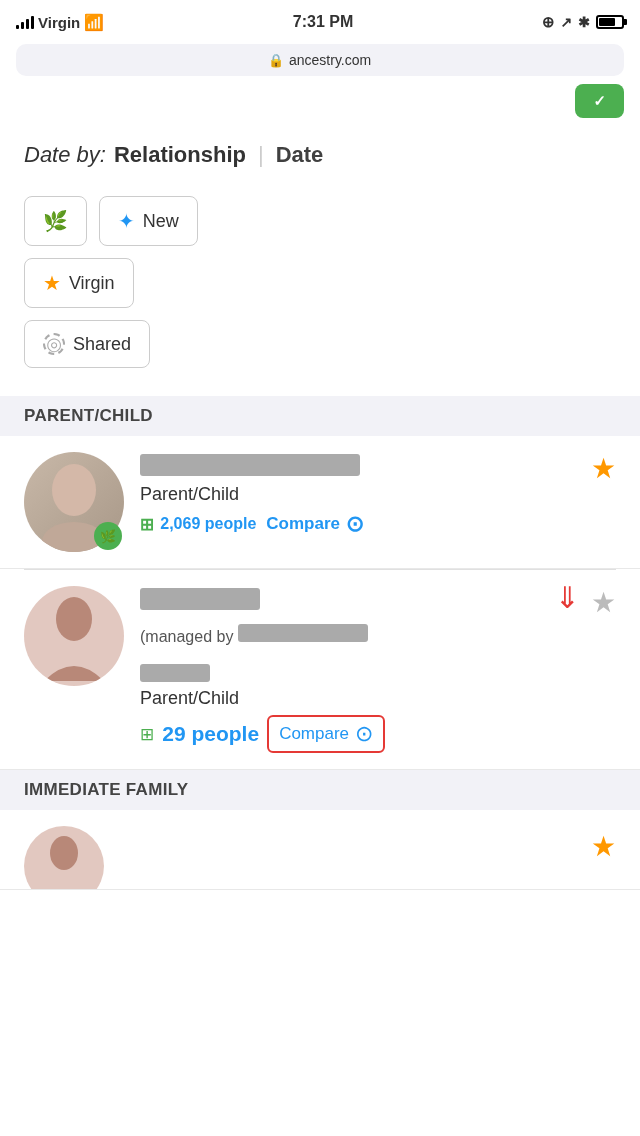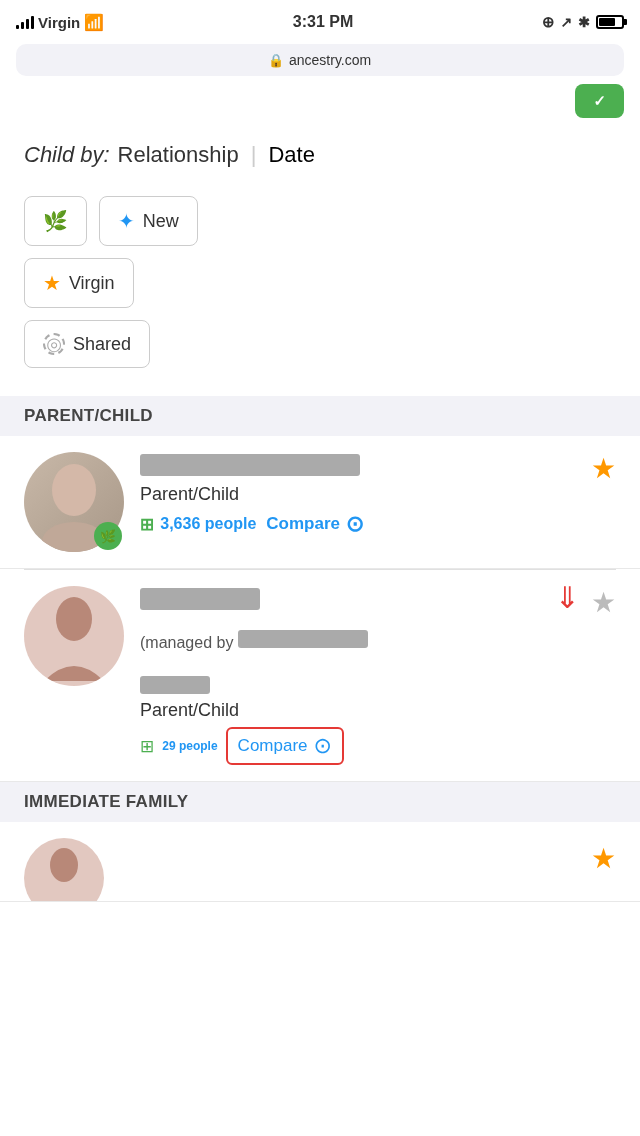--- a/index.html
+++ b/index.html
@@ -118,30 +118,30 @@
       align-items: center;
       gap: 8px;
       font-size: 22px;
     }
     .sort-label-italic {
       font-style: italic;
       color: #333;
       font-weight: 400;
     }
     .sort-label-bold {
-      font-weight: 400;
+      font-weight: 700;
       color: #333;
     }
     .sort-divider {
       color: #ccc;
       margin: 0 4px;
     }
     .sort-link {
-      color: #000000;
-      font-weight: 400;
+      color: #404040;
+      font-weight: 700;
       text-decoration: none;
     }
 
     
     .filter-area {
       padding: 12px 24px 16px;
     }
     .filter-row {
       display: flex;
       gap: 12px;
@@ -297,42 +297,42 @@
   <div class="status-left">
     <div class="signal-bars">
       <div class="bar" style="height:4px;"></div>
       <div class="bar" style="height:7px;"></div>
       <div class="bar" style="height:10px;"></div>
       <div class="bar" style="height:13px;"></div>
     </div>
     <span>Virgin</span>
     <span style="font-size:16px;">📶</span>
   </div>
-  <div class="status-center">3:31 PM</div>
+  <div class="status-center">7:31 PM</div>
   <div class="status-right">
     <span style="font-size:15px;">⊕</span>
     <span style="font-size:14px;">↗</span>
     <span style="font-size:14px;">✱</span>
     <div class="battery">
       <div class="battery-fill"></div>
     </div>
   </div>
 </div>
 
 <div class="url-bar">
   <span class="lock-icon">🔒</span>
   <span>ancestry.com</span>
 </div>
 
 <div class="top-button-area">
   <button class="green-btn">✓</button>
 </div>
 
 <div class="sort-bar">
-  <span class="sort-label-italic">Child by:</span>
+  <span class="sort-label-italic">Date by:</span>
   <span class="sort-label-bold">Relationship</span>
   <span class="sort-divider">|</span>
   <a class="sort-link">Date</a>
 </div>
 
 <div class="filter-area">
   <div class="filter-row">
     <button class="filter-btn">
       <span class="filter-icon icon-green">🌿</span>
     </button>
@@ -371,21 +371,21 @@
     </div>
     <div class="avatar-badge">
       <span style="font-size:13px;">🌿</span>
     </div>
   </div>
   <div class="match-info">
     <div class="match-name-bar"></div>
     <div class="match-relationship">Parent/Child</div>
     <div class="match-people">
       <span style="color:#4caf50;font-size:17px;">⊞</span>
-      <span>3,636 people</span>
+      <span>2,069 people</span>
       <span style="color:#2196f3;font-size:17px;margin-left:4px;">Compare</span>
       <span style="color:#2196f3;font-size:22px;">⊙</span>
     </div>
   </div>
   <span class="star-icon star-filled">★</span>
 </div>
 
 <div style="height:1px;background:#e0e0e0;margin:0 24px;"></div>
 
 <div class="match-item">
@@ -393,31 +393,31 @@
     <div class="avatar-circle">
       <div style="width:100%;height:100%;background:#c8988888;display:flex;align-items:center;justify-content:center;">
         <svg width="70" height="90" viewBox="0 0 70 90">
           <ellipse cx="35" cy="28" rx="18" ry="22" fill="#b88878"></ellipse>
           <path d="M5 90 Q35 60 65 90" fill="#b88878"></path>
         </svg>
       </div>
     </div>
   </div>
   <div class="match-info">
-    <div style="display:flex;flex-direction:column;gap:16px;margin-bottom:6px;">
+    <div style="display:flex;flex-direction:column;gap:10px;margin-bottom:6px;">
       <div class="match-name-bar-short"></div>
       <div class="managed-text">
         (managed by <span class="managed-name-bar"></span>
       </div>
       <span class="managed-name-bar2"></span>
     </div>
     <div class="match-relationship">Parent/Child</div>
     <div style="display:flex;align-items:center;gap:8px;">
       <span style="color:#4caf50;font-size:17px;">⊞</span>
-      <span style="color:#2196f3;font-size:12px;font-weight:600;">29 people</span>
+      <span style="color:#2196f3;font-size:21px;font-weight:600;">29 people</span>
       <div class="compare-highlight">
         <span style="color:#2196f3;font-size:17px;">Compare</span>
         <span style="color:#2196f3;font-size:22px;">⊙</span>
       </div>
     </div>
   </div>
   <div style="position:absolute;top:10px;right:60px;">
     <span class="down-arrow-icon" style="font-size:30px;color:#e53935;">⇓</span>
   </div>
   <span class="star-icon star-empty">★</span>

